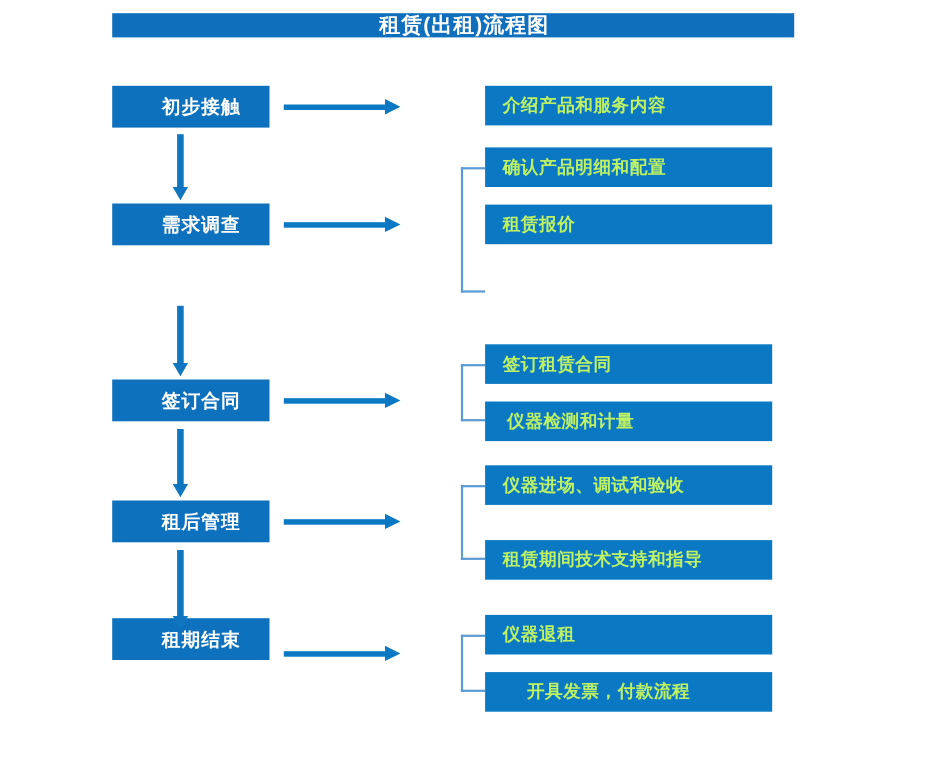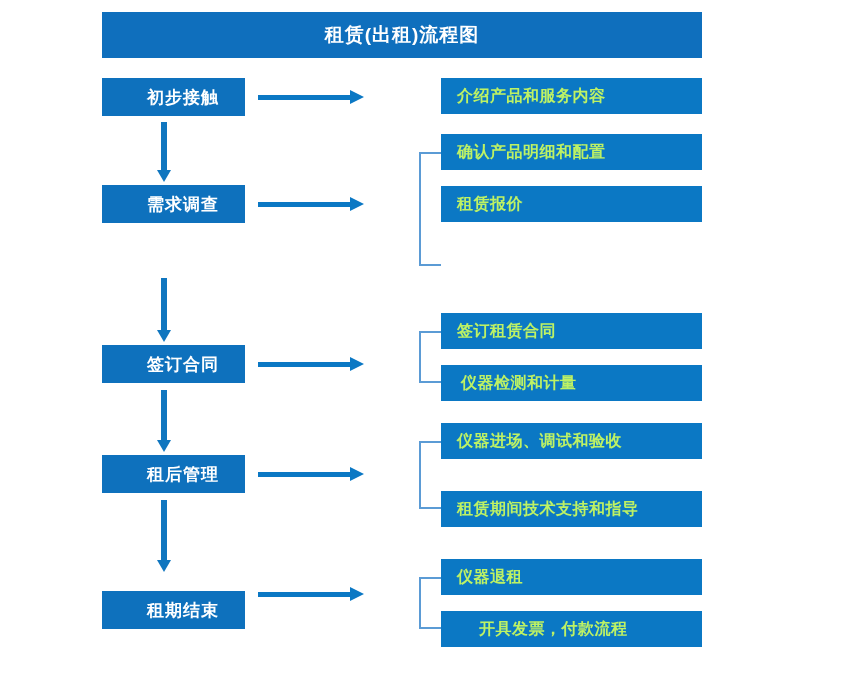--- a/index.html
+++ b/index.html
@@ -19,29 +19,30 @@
     height: 688px;
     background: #ffffff;
   }
 
   
   .title-bar {
     position: absolute;
     left: 102px;
     top: 12px;
     width: 600px;
-    height: 46px;
+    height: 22px;
     background: #0f6fbd;
     color: #ffffff;
     font-size: 19px;
     font-weight: bold;
     display: flex;
     align-items: center;
     justify-content: center;
     letter-spacing: 1px;
+    padding-left: 20px;
   }
 
   
   .stage-box {
     position: absolute;
     left: 102px;
     width: 124px;
     height: 38px;
     background: #0e71bd;
     color: #ffffff;
@@ -142,21 +143,21 @@
   <div class="title-bar">租赁(出租)流程图</div>
 
   <div class="stage-box" style="top:78px;">初步接触</div>
 
   <div class="stage-box" style="top:185px;">需求调查</div>
 
   <div class="stage-box" style="top:345px;">签订合同</div>
 
   <div class="stage-box" style="top:455px;">租后管理</div>
 
-  <div class="stage-box" style="top:591px;">租期结束</div>
+  <div class="stage-box" style="top:562px;">租期结束</div>
 
   <div class="v-arrow" style="top:122px; height:60px;">
     <div class="shaft"></div>
     <div class="head"></div>
   </div>
 
   <div class="v-arrow" style="top:278px; height:64px;">
     <div class="shaft"></div>
     <div class="head"></div>
   </div>

